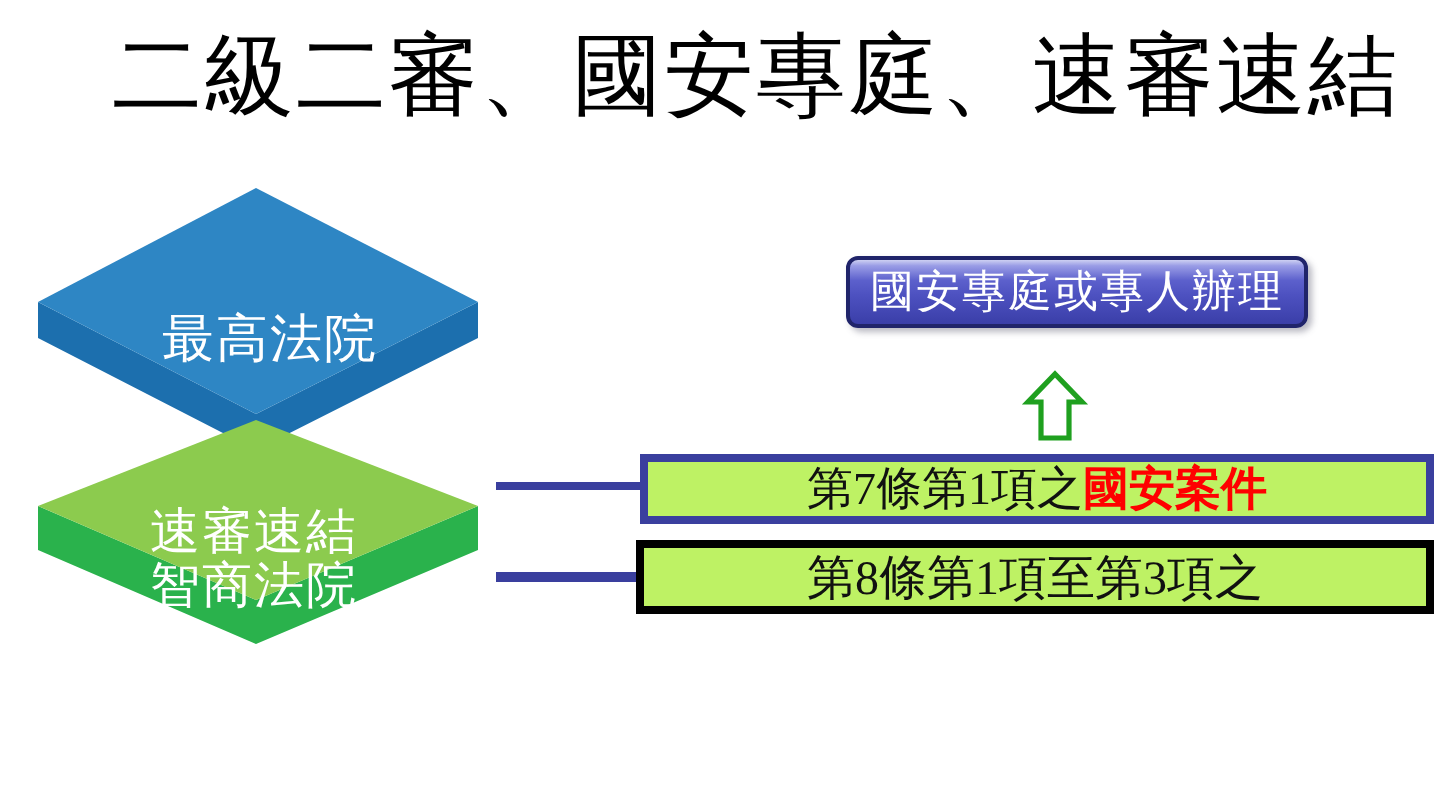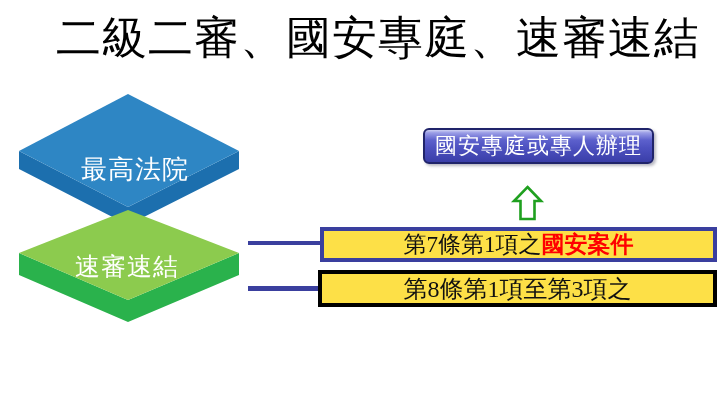--- a/index.html
+++ b/index.html
@@ -53,21 +53,21 @@
   .up-arrow-svg{position:absolute;left:505px;top:184px;}
   .connector{
     position:absolute;
     height:4px;
   }
   .connector-1{left:248px;top:241px;width:74px;}
   .connector-2{left:248px;top:286px;width:72px;height:5px;}
   .case-box{
     position:absolute;
     box-sizing:border-box;
-    background:#fde047;
+    background:#bef264;
     display:flex;align-items:center;justify-content:center;
     font-family:"Liberation Serif","DejaVu Serif",serif;
     font-size:24px;
     font-weight:500;
     color:#111111;
     white-space:nowrap;
   }
   .case-box-1{left:320px;top:227px;width:397px;height:35px;border:4px solid #3A3F9E;font-size:23px;}
   .case-box-2{left:318px;top:270px;width:399px;height:37px;border:4px solid #000000;}
 </style>
@@ -82,20 +82,21 @@
     <polygon points="19,151 128,207 239,151 239,169 128,225 19,169" fill="#1C6FAE"></polygon>
     <polygon points="128,94 239,151 128,207 19,151" fill="#2E86C4"></polygon>
     <polygon points="19,253 128,300 239,253 239,275 128,322 19,275" fill="#2AB24C"></polygon>
     <polygon points="128,210 239,253 128,300 19,253" fill="#8CCB4E"></polygon>
   </svg>
 
   <div class="diamond-label label-supreme">最高法院</div>
 
   <div class="diamond-label label-high">
     <div>速審速結</div>
+    <div>智商法院</div>
   </div>
 
   <div class="ns-button">國安專庭或專人辦理</div>
 
   <svg class="up-arrow-svg" width="45" height="40" viewBox="0 0 45 40" xmlns="http://www.w3.org/2000/svg">
     <polygon points="22.5,3 36,17 29.5,17 29.5,35 15.5,35 15.5,17 9,17" fill="#ffffff" stroke-width="2.6" stroke-linejoin="miter" stroke="#1FA01F"></polygon>
   </svg>
 
   <div class="connector connector-1" style="background: rgb(58, 63, 158);"></div>
   <div class="connector connector-2" style="background: rgb(58, 63, 158);"></div>

